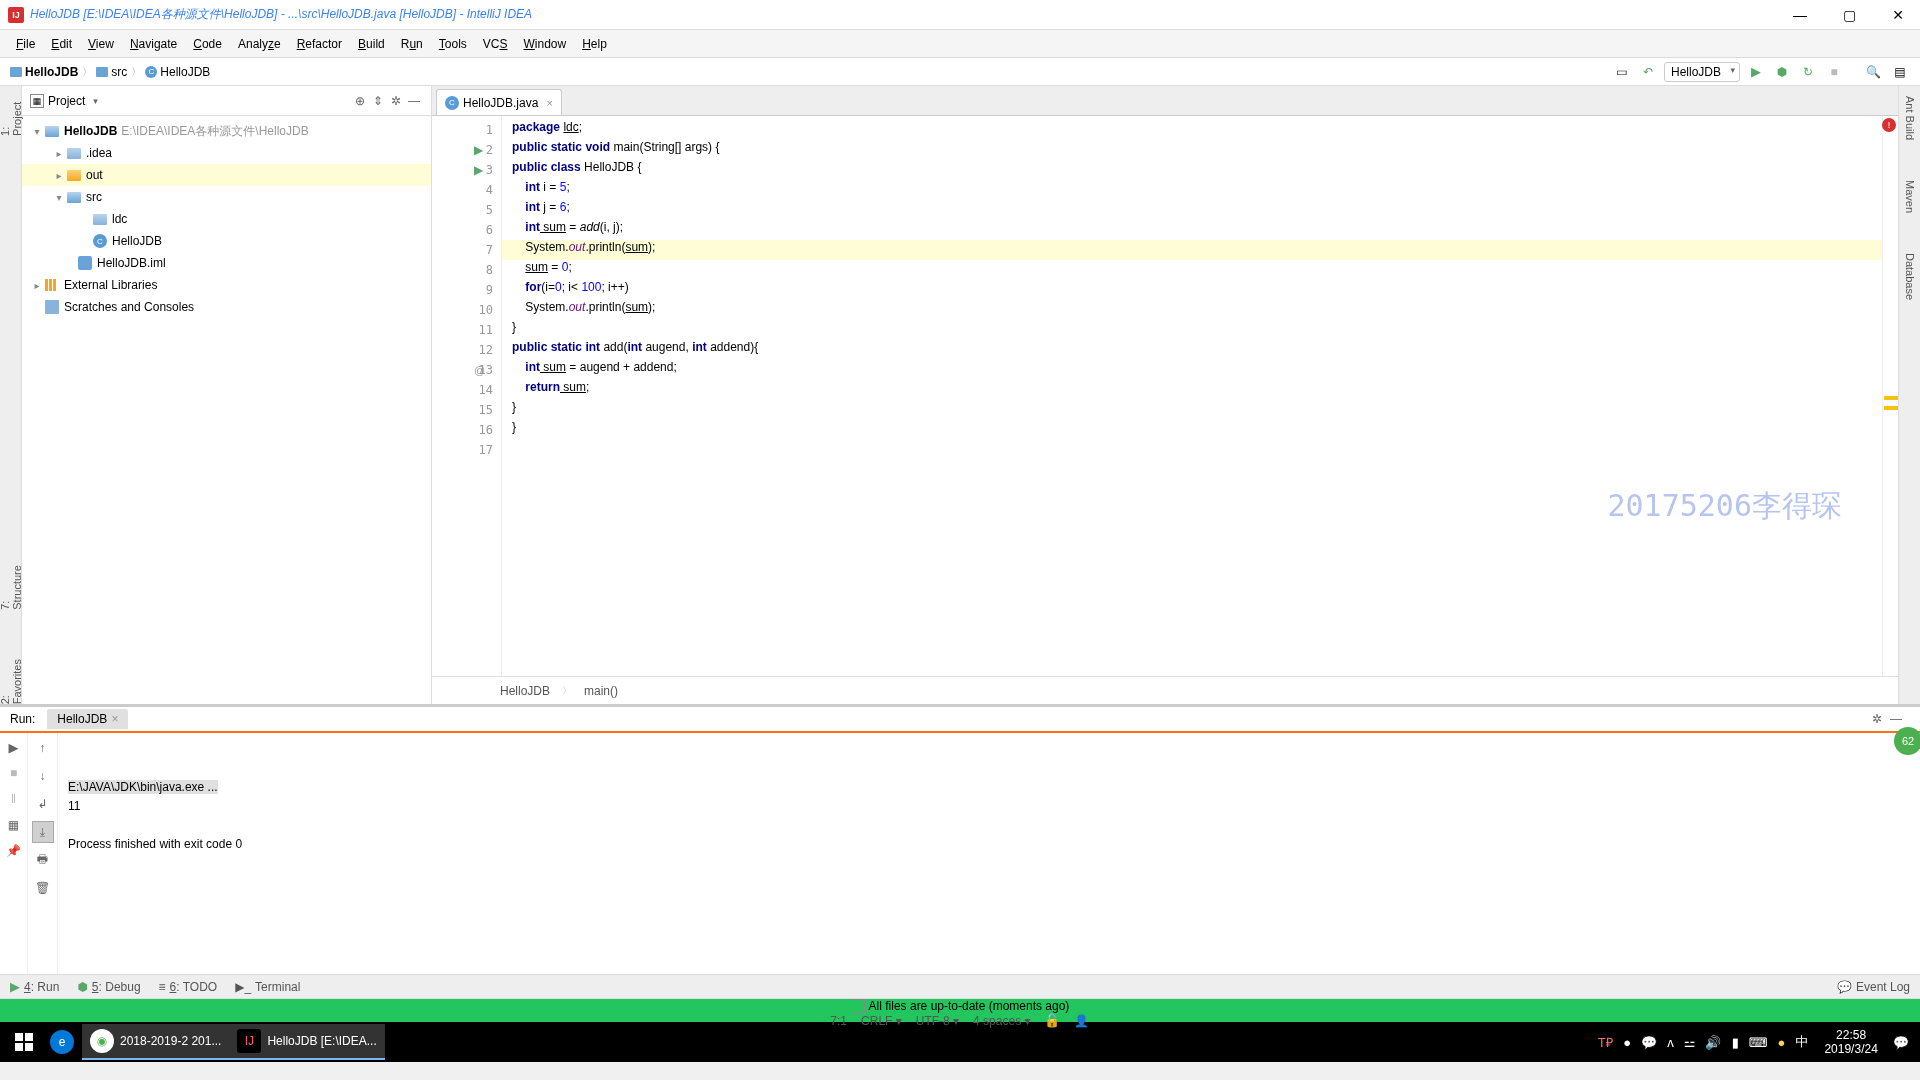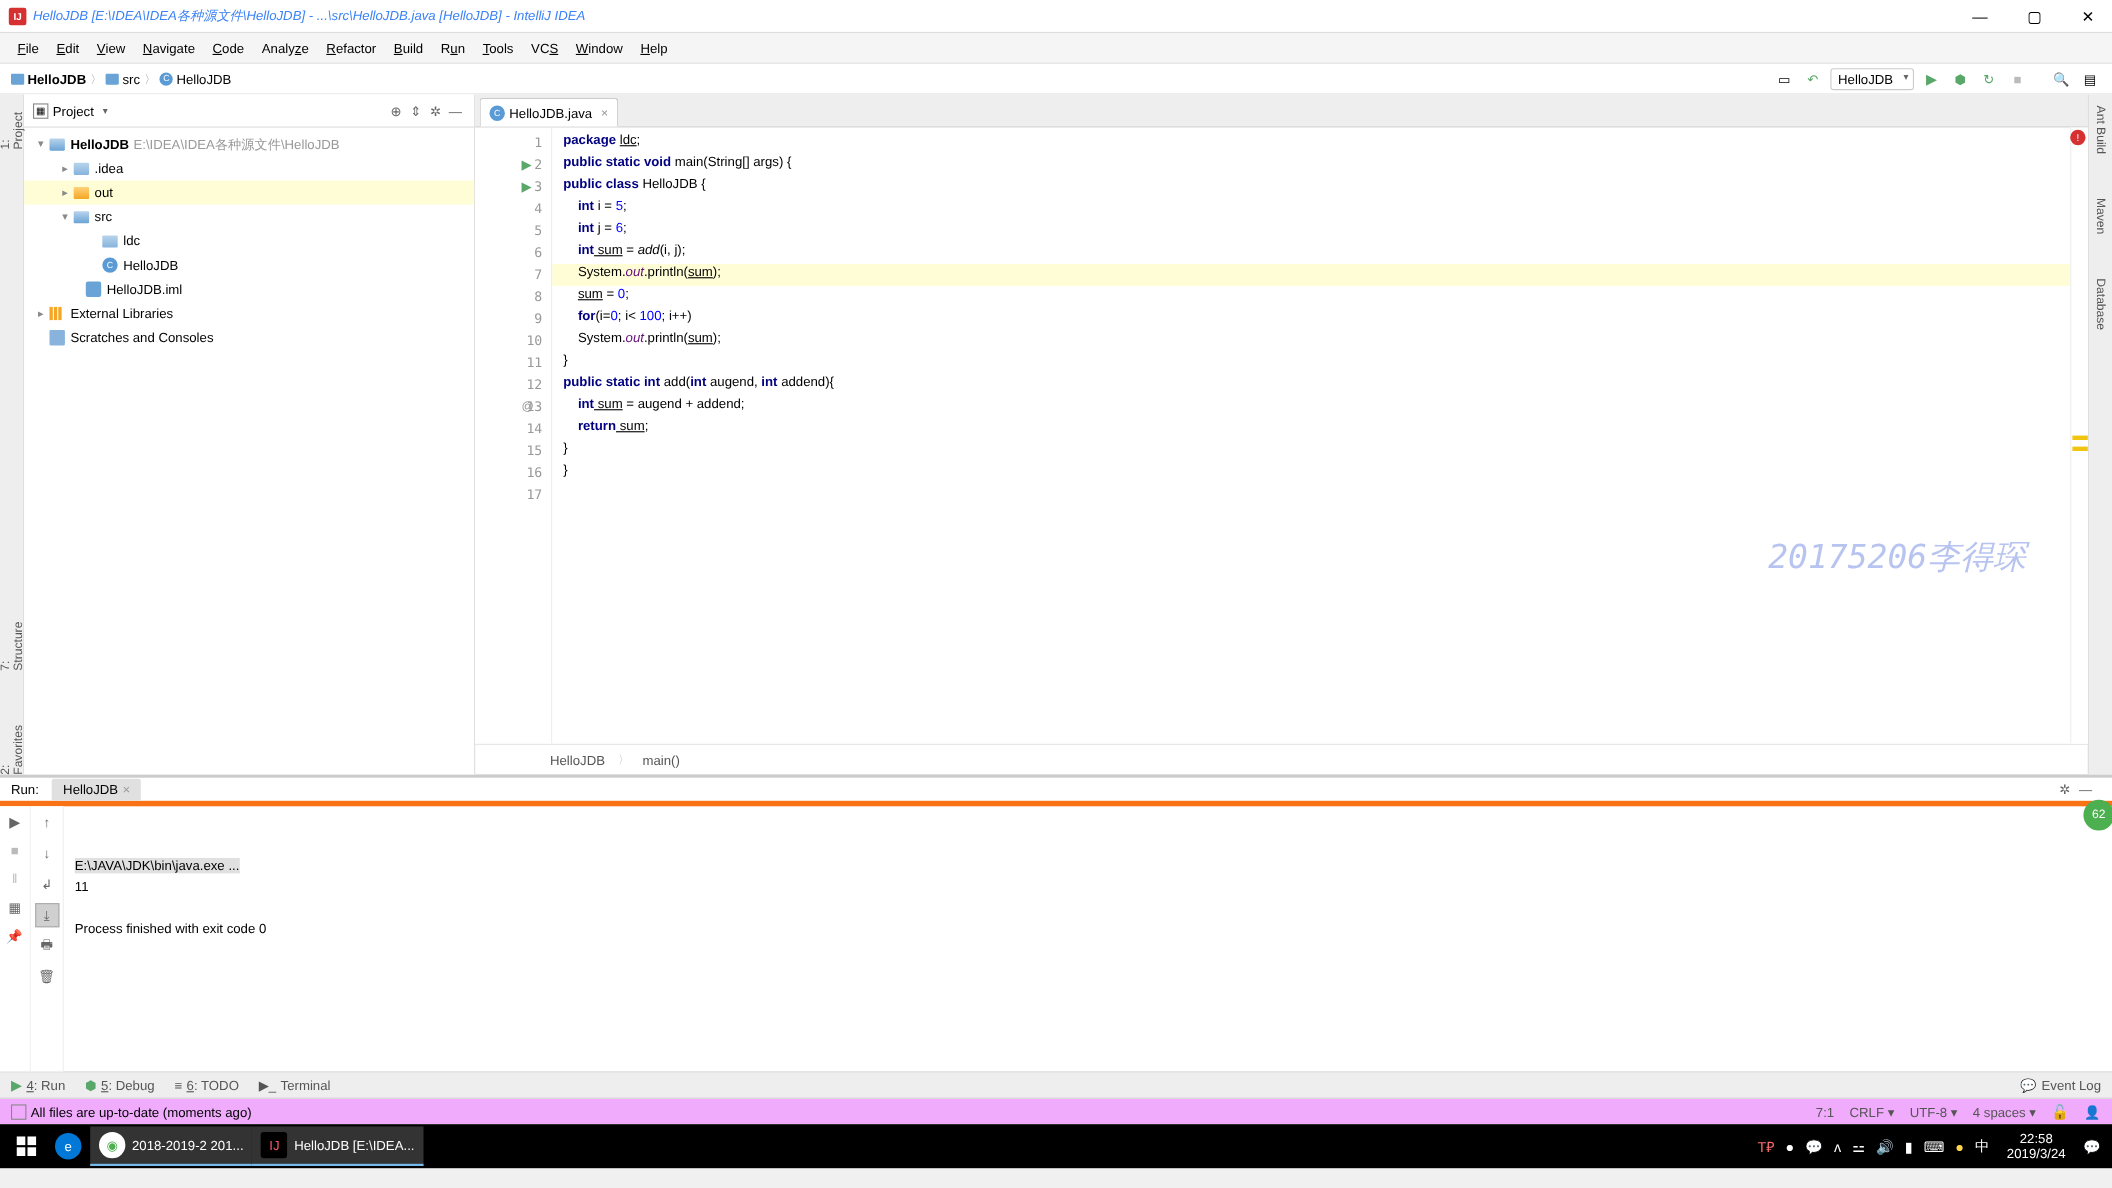--- a/index.html
+++ b/index.html
@@ -89,21 +89,21 @@
 .right-strip { width: 22px; background: #eee; border-left: 1px solid #ddd; display: flex; flex-direction: column; align-items: center; padding-top: 10px; gap: 40px; }
 .right-strip .vlabel { writing-mode: vertical-rl; font-size: 11px; color: #555; cursor: pointer; }
 
 
 .error-col { width: 16px; background: #fff; border-left: 1px solid #eee; position: relative; }
 .error-col .err-badge { position:absolute; top:2px; right:2px; width:14px; height:14px; background:#d63031;color:#fff;border-radius:50%;font-size:9px;display:flex;align-items:center;justify-content:center; }
 .error-col .warn-mark { position:absolute; right:0; width:14px; height:4px; background:#f1c40f; }
 
 
 .run-panel { height: 270px; background: #fff; border-top: 3px solid #ccc; display: flex; flex-direction: column; }
-.run-header { height: 26px; display: flex; align-items: center; padding: 0 10px; border-bottom: 5px solid #f97316; }
+.run-header { height: 26px; display: flex; align-items: center; padding: 0 10px; border-bottom: 2px solid #f97316; }
 .run-header .run-label { margin-right: 12px; }
 .run-header .run-tab { background: #e0e0e0; padding: 3px 10px; border-radius: 2px 2px 0 0; display:flex;align-items:center;gap:4px; }
 .run-header .run-tab .close { color:#999; cursor:pointer; }
 .run-header .spacer { flex:1; }
 .run-header .gear { color:#666; cursor:pointer; margin-right:8px; }
 
 .run-body { flex: 1; display: flex; }
 .run-toolbar { width: 28px; background: #fff; border-right: 1px solid #eee; display:flex; flex-direction:column; align-items:center; padding-top:4px; gap:6px; }
 .run-toolbar .tb { width:20px;height:20px;display:flex;align-items:center;justify-content:center;color:#666;cursor:pointer; }
 .run-toolbar2 { width: 30px; background:#fff; border-right:1px solid #eee; display:flex;flex-direction:column;align-items:center;padding-top:4px;gap:6px; }
@@ -114,39 +114,39 @@
 .run-output .cmd { background:#e0e0e0; display:inline; }
 .run-output .exit { color:#000; }
 .run-output div { line-height: 19px; }
 
 
 .bottom-bar { height: 24px; background: #eee; border-top:1px solid #ddd; display:flex; align-items:center; padding: 0 10px; gap: 18px; }
 .bottom-bar .bot-item { display:flex;align-items:center;gap:4px;cursor:pointer;color:#555; }
 .bottom-bar .spacer { flex:1; }
 
 
-.status-bar { height: 24px; background:#f0abfc; border-top:1px solid #ddd; display:flex; align-items:center; padding:0 10px; }
+.status-bar { height: 24px; background:#22c55e; border-top:1px solid #ddd; display:flex; align-items:center; padding:0 10px;flex-direction:column; }
 .status-bar .status-msg { flex:1; display:flex;align-items:center;gap:4px; }
 .status-bar .status-right { display:flex;align-items:center;gap:14px; color:#555; }
 .status-bar .lock { font-size:13px; }
 .status-bar .popup-icon { width:14px;height:14px;border:1px solid #888;position:relative; }
 
 
 .taskbar { height: 40px; background:#000; display:flex; align-items:center; padding:0 6px; color:#fff; }
 .taskbar .start { width:36px;height:36px;display:flex;align-items:center;justify-content:center; }
 .taskbar .start svg { fill:#fff; }
 .taskbar .task-item { height:36px; padding:0 8px; display:flex;align-items:center;gap:6px;cursor:pointer; }
 .taskbar .task-item.active { background:#333; border-bottom:2px solid #76b9ed; }
 .taskbar .task-icon { width:24px;height:24px;display:flex;align-items:center;justify-content:center;border-radius:3px; }
 .taskbar .spacer { flex:1; }
 .taskbar .tray { display:flex;align-items:center;gap:10px; padding-right:4px; }
 .taskbar .tray-icon { font-size:13px; color:#fff; }
 .taskbar .clock { text-align:center; font-size:11px; line-height:14px; padding:0 6px; }
 
-.watermark { position:absolute; color:#b8c4f0; font-size:30px; font-family: Consolas,monospace; pointer-events:none;font-style:italic; }
+.watermark { position:absolute; color:#b8c4f0; font-size:30px; font-family: Consolas,monospace; pointer-events:none; }
 
 
 .green-badge { position:absolute; right:0; bottom:192px; width:28px;height:28px;background:#4caf50;border-radius:50%;color:#fff;display:flex;align-items:center;justify-content:center;font-size:11px;z-index:5; }
 </style>
 </head>
 <body>
 
 <div class="titlebar">
   <span class="app-icon">IJ</span>
   <span class="title">HelloJDB [E:\IDEA\IDEA各种源文件\HelloJDB] - ...\src\HelloJDB.java [HelloJDB] - IntelliJ IDEA</span>

